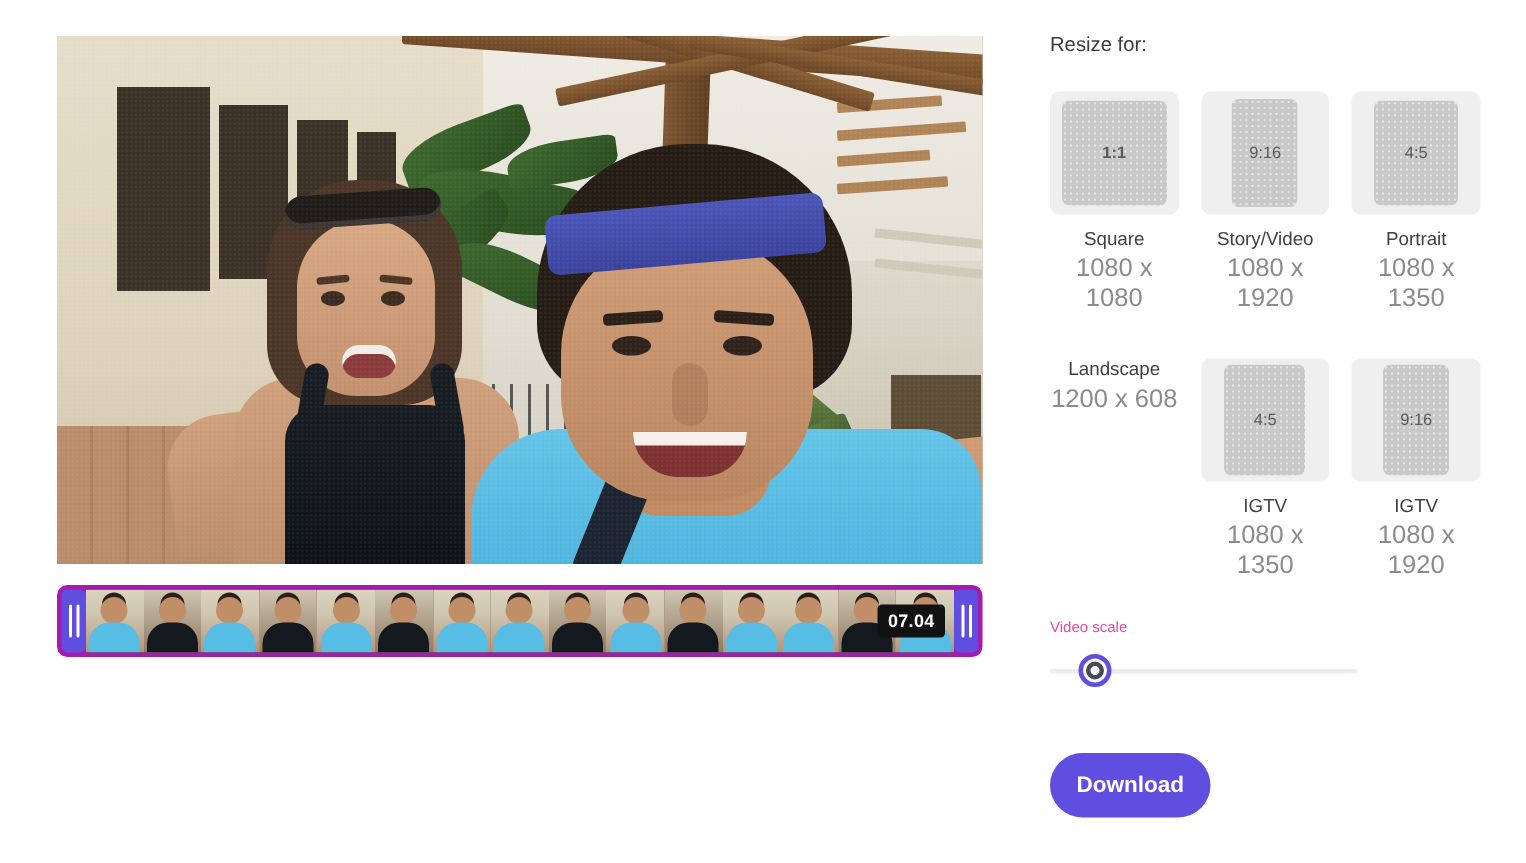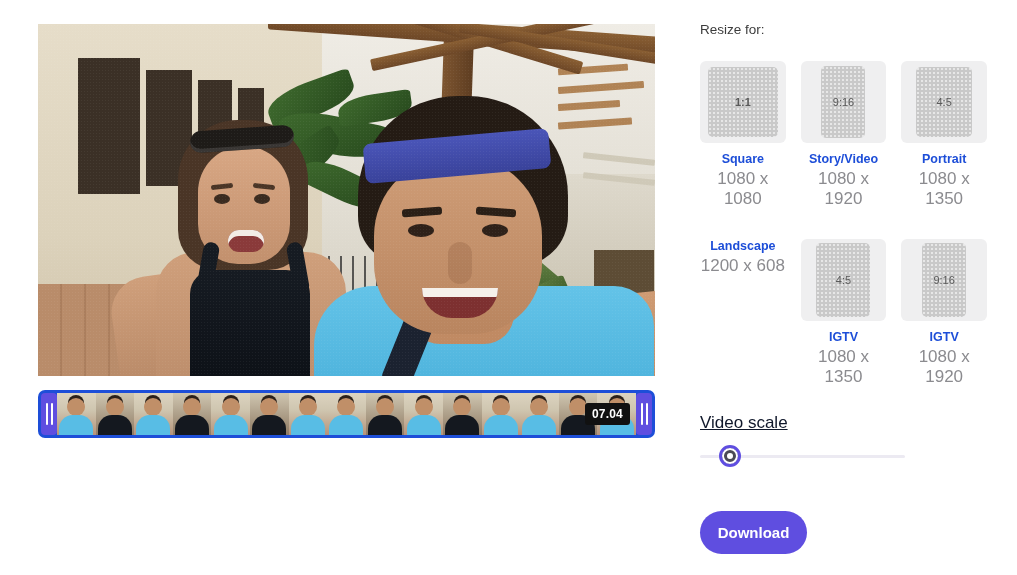--- a/index.html
+++ b/index.html
@@ -210,21 +210,21 @@
     background-image: radial-gradient(rgba(255,255,255,.05) 1px, transparent 1px);
     background-size: 3px 3px;
     pointer-events: none;
   }
 
   
   .timeline {
     position: absolute;
     left: 38px; top: 390px;
     width: 617px; height: 48px;
-    background: #1d4ed8;
+    background: #a21caf;
     border-radius: 7px;
     display: flex;
     align-items: center;
     padding: 3px;
   }
   .trim-handle {
     width: 16px; height: 42px;
     background: #5f4ee0;
     border-radius: 4px;
     display: flex;
@@ -359,36 +359,35 @@
   }
   .r-1-1    { width: 70px; height: 70px; font-weight: bold; }
   .r-9-16   { width: 44px; height: 72px; }
   .r-4-5    { width: 56px; height: 70px; }
   .r-197-1  { width: 78px; height: 40px; }
   .r-igtv45 { width: 54px; height: 74px; }
   .r-igtv916{ width: 44px; height: 74px; }
 
   .preset-name {
     font-size: 12.5px;
-    font-weight: 700;
-    color: #1d4ed8;
+    font-weight: 400;
+    color: #404040;
     margin-bottom: 3px;
   }
   .preset-dims {
     font-size: 17px;
     color: #8b8b8f;
   }
   .row-gap { height: 18px; }
 
   .scale-label {
-    font-size: 17px;
-    color: #0f172a;
+    font-size: 10px;
+    color: #ec4899;
     margin-top: 26px;
     margin-bottom: 12px;
-    text-decoration: underline;
   }
   .slider {
     position: relative;
     width: 205px;
     height: 22px;
   }
   .slider-track {
     position: absolute;
     left: 0; top: 50%;
     width: 100%; height: 3px;

